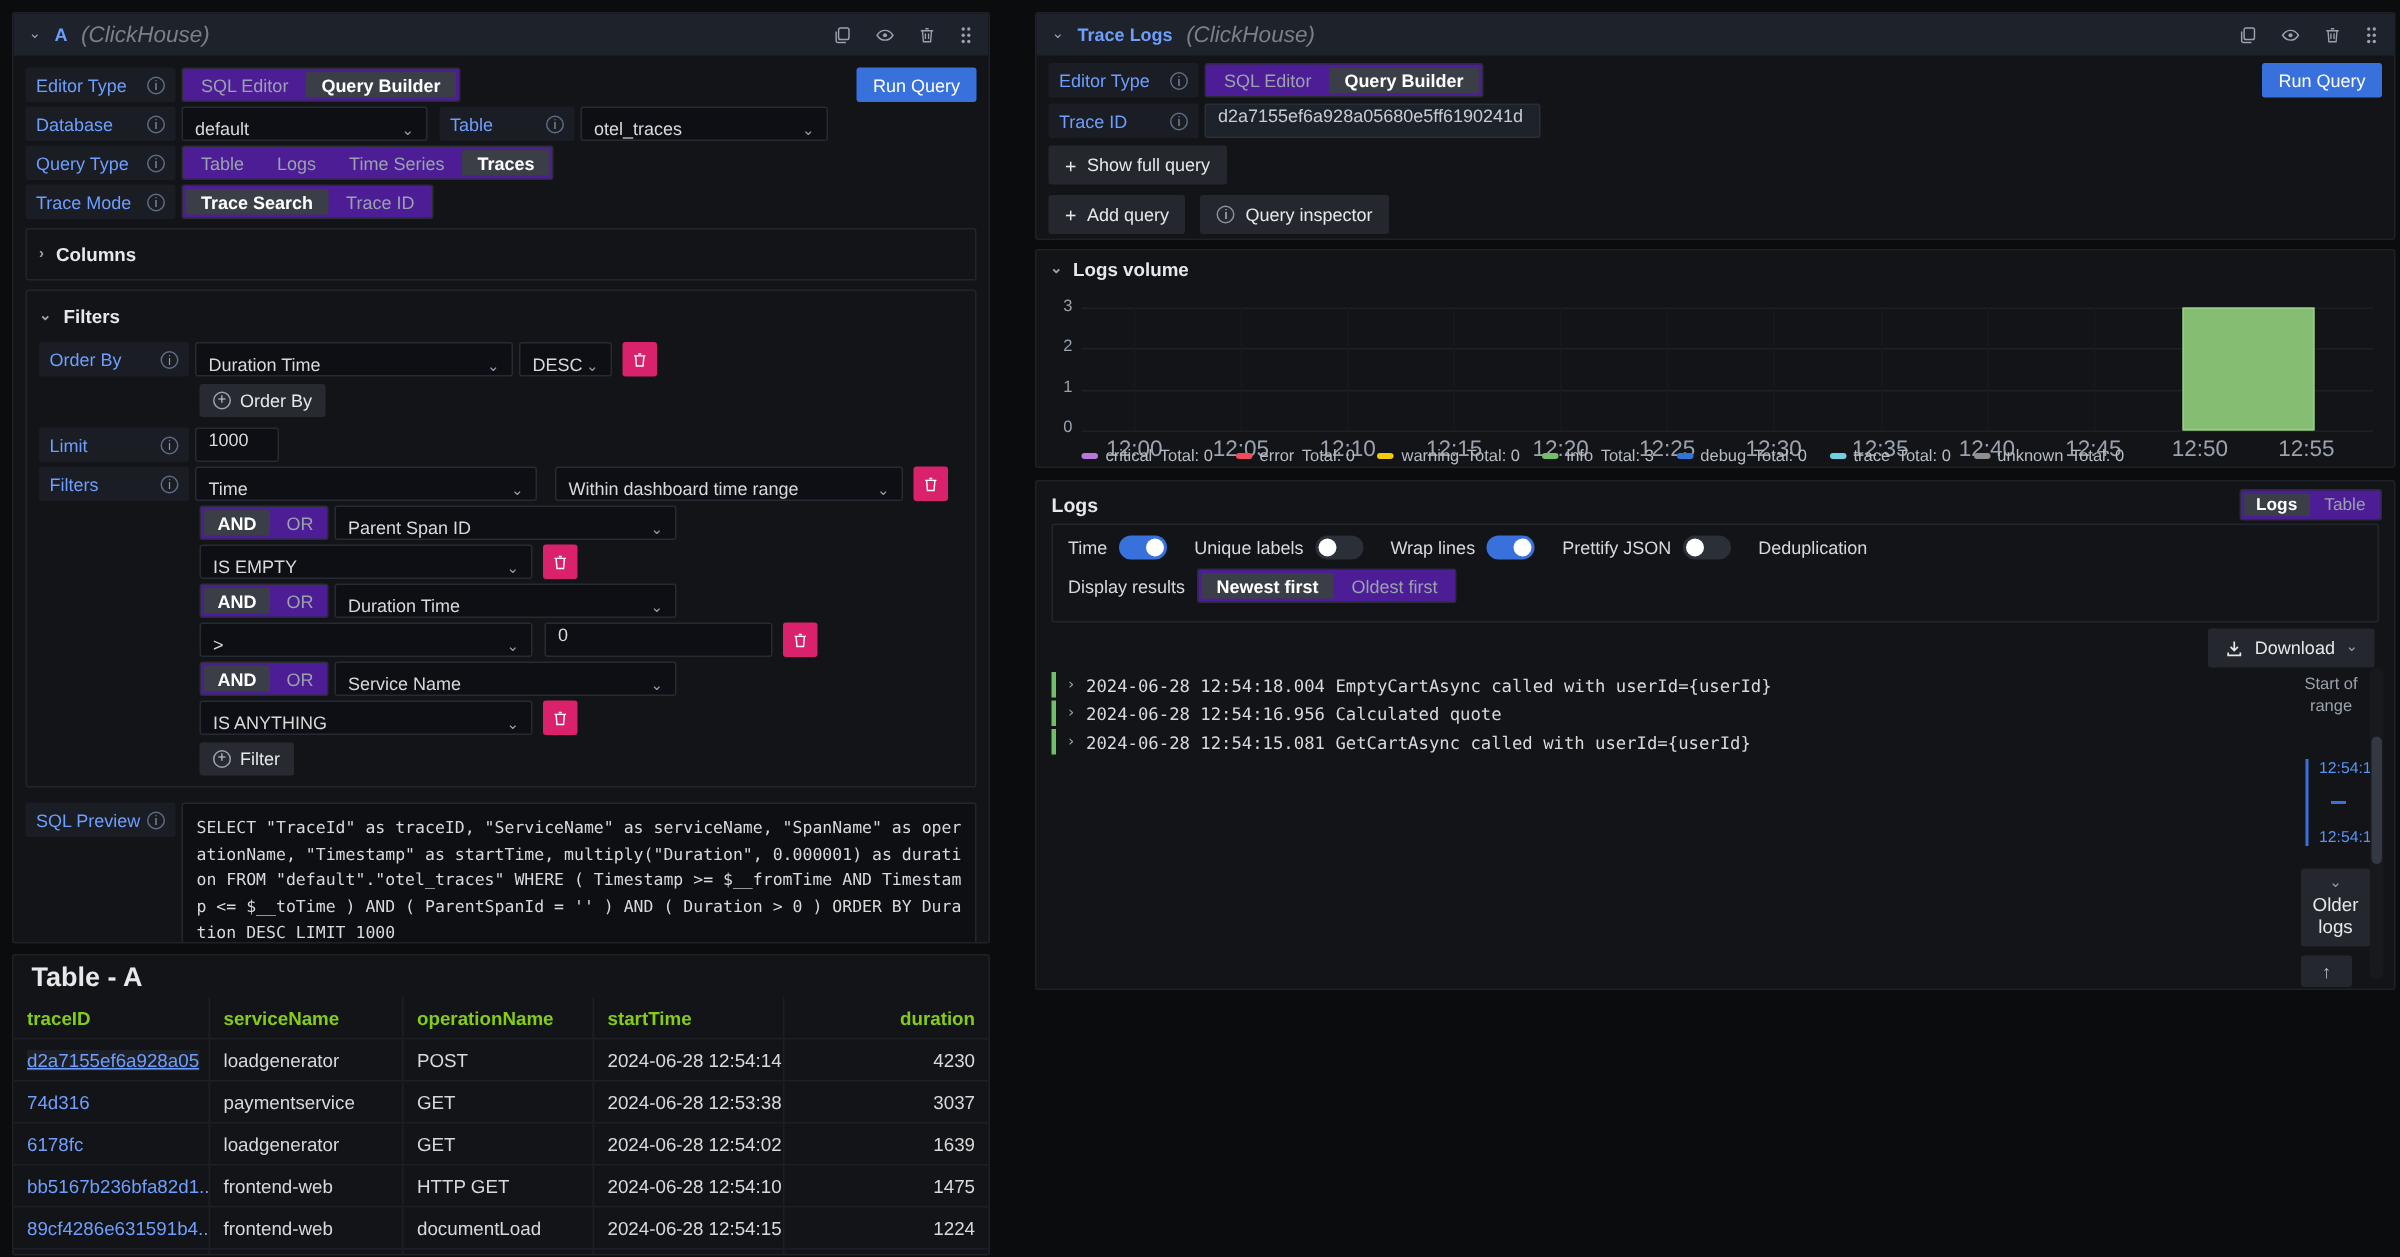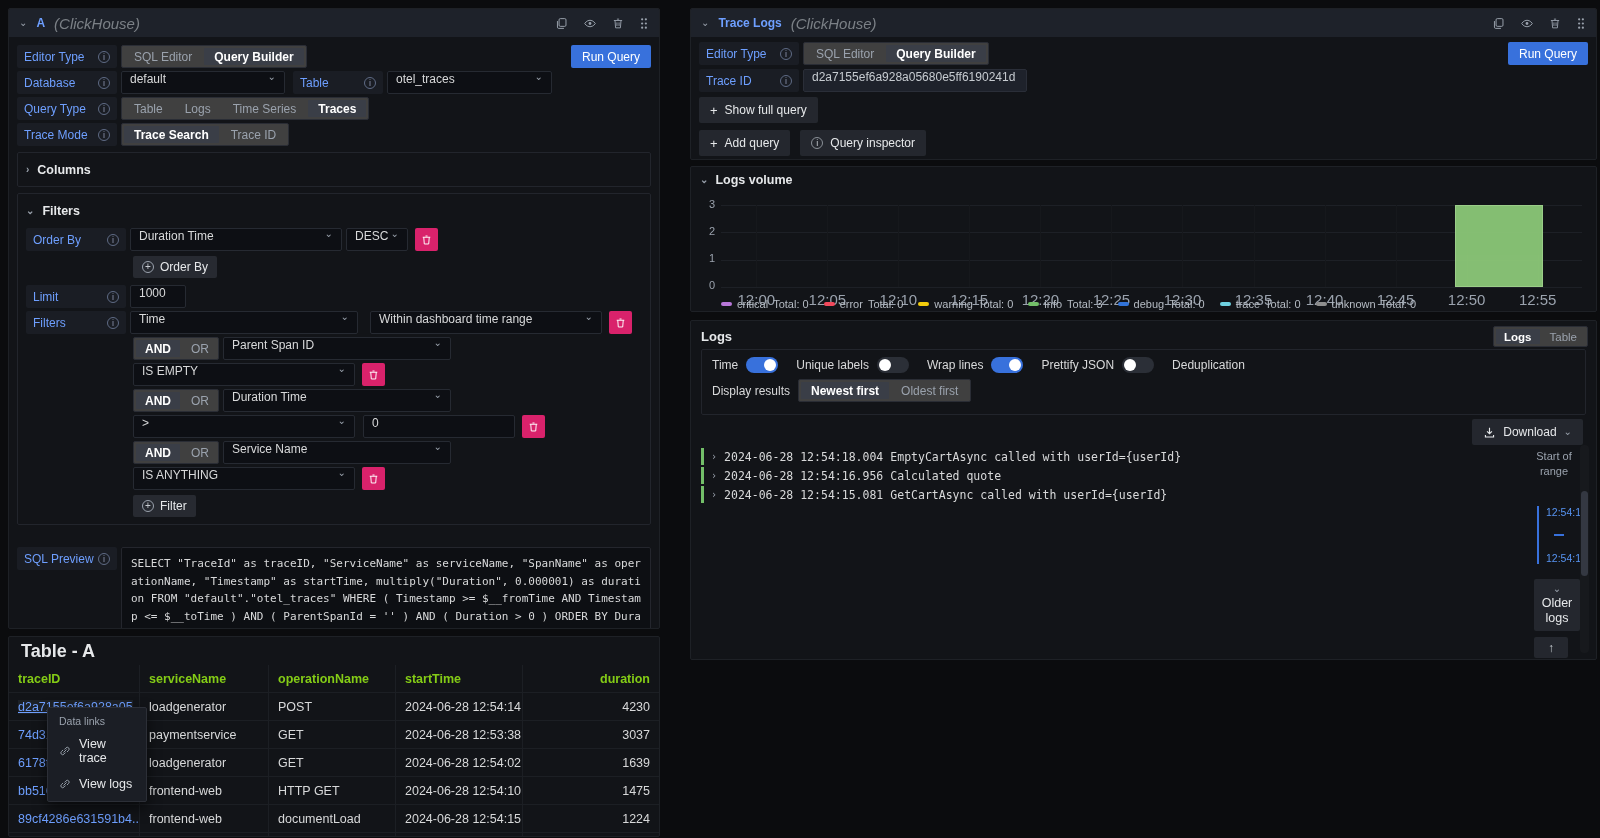--- a/index.html
+++ b/index.html
@@ -11,37 +11,37 @@
   .ptitle{color:#6e9fff;font-size:12px;font-weight:700}
   .pds{color:#7b8086;font-size:15px;font-style:italic}
   .hicons{margin-left:auto;display:flex;gap:15px;color:#9aa2ad;align-items:center}
   .hicons svg{display:block}
   .chev{color:#9aa2ad;font-size:10px;line-height:1}
   .pbody{padding:8px}
   .frow{display:flex;align-items:center;margin-bottom:3px;gap:4px}
   .chip{width:100px;min-width:100px;height:23px;background:#1a1d24;border-radius:2px;display:flex;align-items:center;justify-content:space-between;padding:0 7px;color:#6e9fff;font-size:12px;font-weight:500;white-space:nowrap}
   .info{width:12px;height:12px;min-width:12px;border:1px solid #5f6b85;border-radius:50%;color:#8b96ad;font-size:9px;line-height:10px;text-align:center}
   .info.gray{border-color:#8a9097;color:#c7ccd1}
-  .rgroup{display:flex;background:#404040;border:1px solid #2a2d35;border-radius:2px;height:23px;padding:2px;gap:2px}
+  .rgroup{display:flex;background:#4c1d95;border:1px solid #2a2d35;border-radius:2px;height:23px;padding:2px;gap:2px}
   .ropt{display:flex;align-items:center;padding:0 10px;color:#9aa2ad;font-size:12px;border-radius:1px;white-space:nowrap;cursor:pointer}
   .ropt.sel{background:#3a3e47;color:#fff;font-weight:700}
-  .select{height:23px;background:#0d0f14;border:1px solid #262a32;border-radius:2px;display:flex;align-items:flex-start;justify-content:space-between;padding:0 8px;color:#d8d9da;font-size:12px;white-space:nowrap;cursor:pointer}
+  .select{height:23px;background:#0d0f14;border:1px solid #262a32;border-radius:2px;display:flex;align-items:flex-end;justify-content:space-between;padding:0 8px;color:#d8d9da;font-size:12px;white-space:nowrap;cursor:pointer}
   .input{height:23px;background:#0d0f14;border:1px solid #262a32;border-radius:2px;display:flex;align-items:flex-start;padding:0 8px;color:#d8d9da;font-size:12px}
   .del{width:23px;min-width:23px;height:23px;background:#d9226b;border:none;border-radius:2px;color:#fff;display:flex;align-items:center;justify-content:center;cursor:pointer;margin-left:3px}
   .btn-add{height:22px;background:#272a31;border:none;border-radius:2px;color:#e6e8ea;font-size:12px;font-weight:500;display:flex;align-items:center;gap:6px;padding:0 9px;cursor:pointer}
   .btn-sec{height:26px;background:#24272e;border:none;border-radius:2px;color:#e6e8ea;font-size:12px;font-weight:500;display:flex;align-items:center;gap:7px;padding:0 11px;cursor:pointer}
   .run{height:23px;background:#3871dc;border:none;border-radius:2px;color:#fff;font-size:12px;font-weight:500;padding:0 11px;margin-left:auto;cursor:pointer}
   .plus{font-size:13px;line-height:1;color:#e6e8ea}
   .pcirc{width:12px;height:12px;min-width:12px;border:1px solid #9aa2ad;border-radius:50%;color:#c7ccd1;font-size:10px;line-height:10px;text-align:center}
   .sbox{border:1px solid #22252c;border-radius:2px;margin:6px 0;padding:5px 8px}
   .sbox-head{display:flex;align-items:center;gap:8px;height:23px;color:#e6e8ea;font-size:12.5px;font-weight:600;margin-bottom:4px}
   .ind{margin-left:107px}
   .andor{width:86px;min-width:86px}
   .andor .ropt{padding:0 9px}
-  .sqlrow{display:flex;align-items:flex-start;gap:4px;margin-top:22px}
+  .sqlrow{display:flex;align-items:flex-start;gap:4px;margin-top:10px}
   .sql{flex:1;background:#0d0f13;border:1px solid #24262d;border-radius:2px;padding:7px 9px;font-family:"DejaVu Sans Mono",monospace;font-size:11px;line-height:1.6;color:#d8d9da;word-break:break-all}
   
   .tbl-title{height:22px;display:flex;align-items:center;padding:6px 0 0 12px;font-size:18px;font-weight:600;color:#e6e8ea}
   .grid{display:grid;grid-template-columns:131px 129px 127px 127px 1fr;font-size:12.5px;margin-top:6px}
   .gc{height:28px;display:flex;align-items:center;padding:0 9px;border-bottom:1px solid #1c1f24;border-right:1px solid #1c1f24;white-space:nowrap;overflow:hidden}
   .gc.last{border-right:none;justify-content:flex-end}
   .gh{font-weight:700;color:#84cc16}
   .link{color:#6e9fff;cursor:pointer}
   .link.u{text-decoration:underline;background:#1d2127}
   .menu{position:absolute;left:38px;top:70px;width:100px;background:#1b1e25;border:1px solid #2c2f37;border-radius:2px;box-shadow:0 6px 14px rgba(0,0,0,.55);z-index:5;padding:4px 0}
@@ -396,35 +396,20 @@
       <div class="gc">2024-06-28 12:54:15.268</div>
       <div class="gc last">1224</div>
 
       <div class="gc"></div>
       <div class="gc">frontend-web</div>
       <div class="gc">documentLoad</div>
       <div class="gc">2024-06-28 12:54:04.056</div>
       <div class="gc last">4110</div>
     </div>
 
-    <div class="menu">
-      <div class="menu-h">Data links</div>
-      <div class="menu-i">
-        <svg width="12" height="12" viewBox="0 0 16 16">
-            <path d="M6.3 9.7l3.4-3.4M5 7L3.2 8.8a2.4 2.4 0 003.4 3.4L8.4 10.4M11 9l1.8-1.8a2.4 2.4 0 00-3.4-3.4L7.6 5.6" stroke="currentColor" fill="none" stroke-width="1.3" stroke-linecap="round"></path>
-          </svg>
-        <span>View trace</span>
-      </div>
-      <div class="menu-i">
-        <svg width="12" height="12" viewBox="0 0 16 16">
-            <path d="M6.3 9.7l3.4-3.4M5 7L3.2 8.8a2.4 2.4 0 003.4 3.4L8.4 10.4M11 9l1.8-1.8a2.4 2.4 0 00-3.4-3.4L7.6 5.6" stroke="currentColor" fill="none" stroke-width="1.3" stroke-linecap="round"></path>
-          </svg>
-        <span>View logs</span>
-      </div>
-    </div>
   </section>
 
   <section class="panel" style="left:690px;top:8px;width:907px;height:152px">
     <header class="phead">
       <span class="chev">⌄</span>
       <span class="ptitle">Trace Logs</span>
       <span class="pds">(ClickHouse)</span>
       <span class="hicons">
         <span>
             <svg width="13" height="13" viewBox="0 0 16 16">

